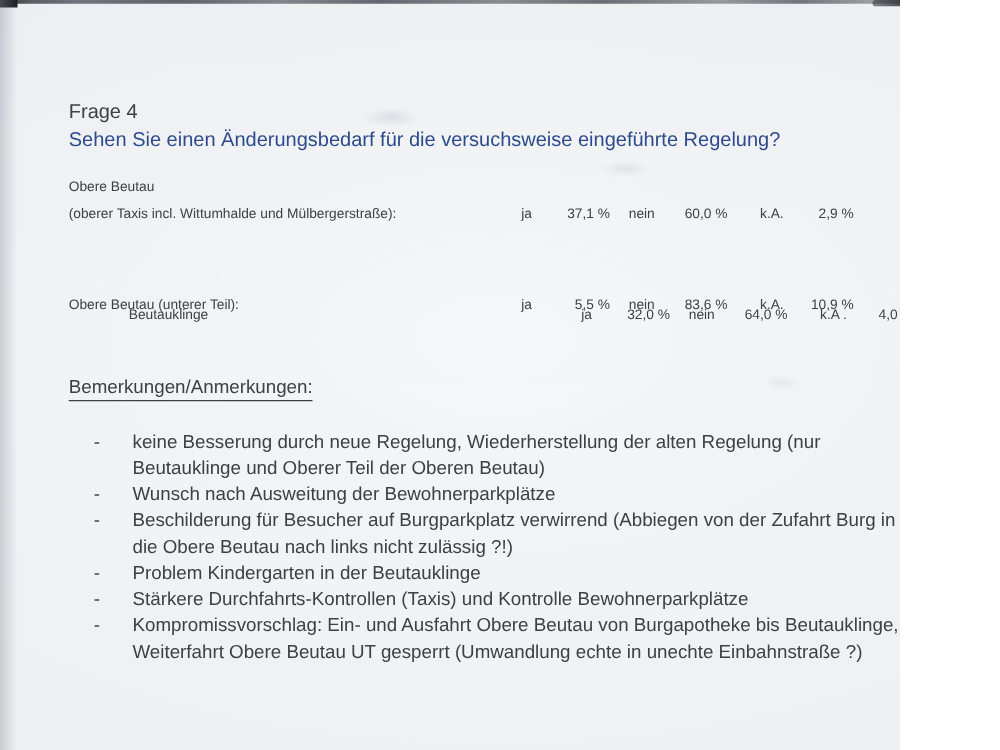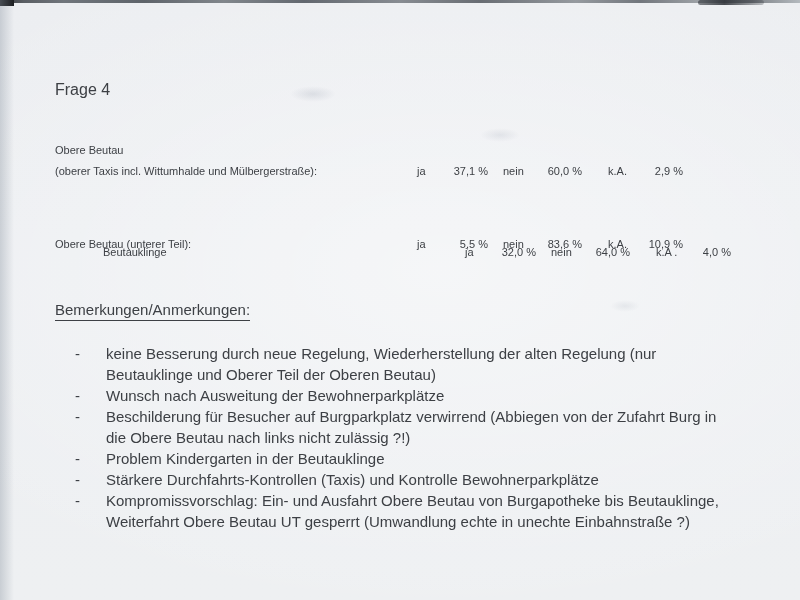--- a/index.html
+++ b/index.html
@@ -1,18 +1,18 @@
 <!DOCTYPE html>
 <html lang="de"><head>
 <meta charset="utf-8">
 <style>
   html,body{margin:0;padding:0;}
   .doc{
     position:relative;
-    width:800px;height:600px;
+    width:720px;height:600px;
     overflow:hidden;
     background:
       radial-gradient(ellipse 900px 500px at 55% 45%, rgba(255,255,255,.45), rgba(255,255,255,0) 70%),
       linear-gradient(180deg,#eceef1 0%, #edeff2 40%, #eef0f2 100%);
     font-family:"Liberation Sans", sans-serif;
     color:#3d4045;
   }
   
   .edge-top{
     position:absolute;left:0;top:0;width:800px;height:3px;
@@ -64,20 +64,21 @@
 
   <div class="edge-top"></div>
   <div class="corner-tl"></div>
   <div class="smudge-tr"></div>
   <div class="edge-left"></div>
   <div class="smudge s1"></div>
   <div class="smudge s2"></div>
   <div class="smudge s3"></div>
 
   <div class="abs t16" style="left:55px;top:80px;">Frage 4</div>
+  <div class="abs t16 blue" style="left:55px;top:103px;">Sehen Sie einen Änderungsbedarf für die versuchsweise eingeführte Regelung?</div>
 
   <div>
 
     <div class="row" style="top:140px;">
       <span class="lbl">Obere Beutau</span>
     </div>
     <div class="row" style="top:161px;">
       <span class="lbl">(oberer Taxis incl. Wittumhalde und Mülbergerstraße):</span>
       <span class="l-ja">ja</span>
       <span class="v-ja">37,1 %</span>

